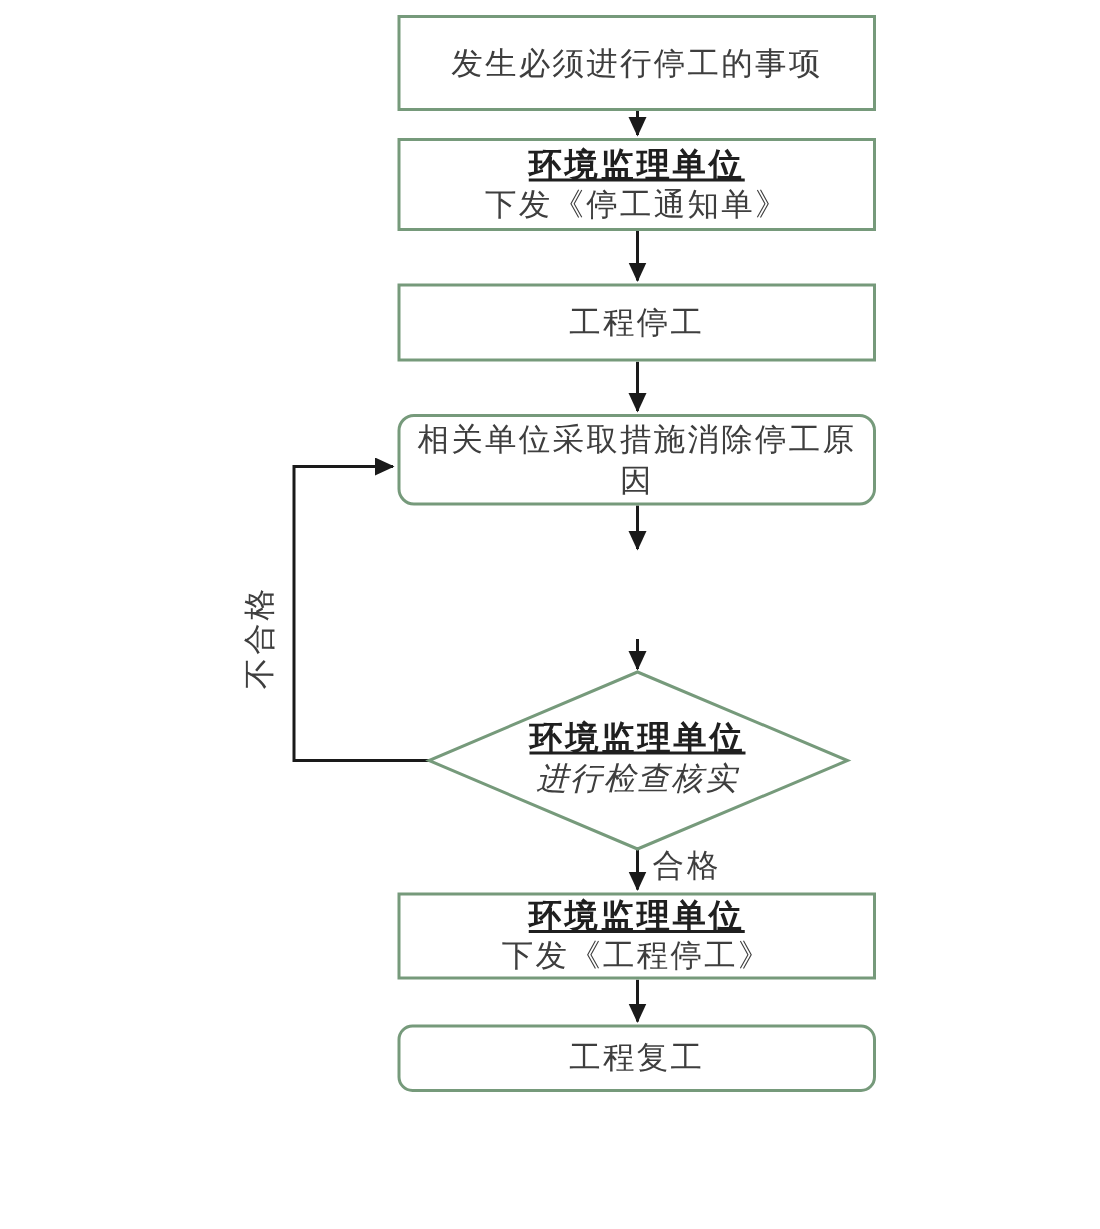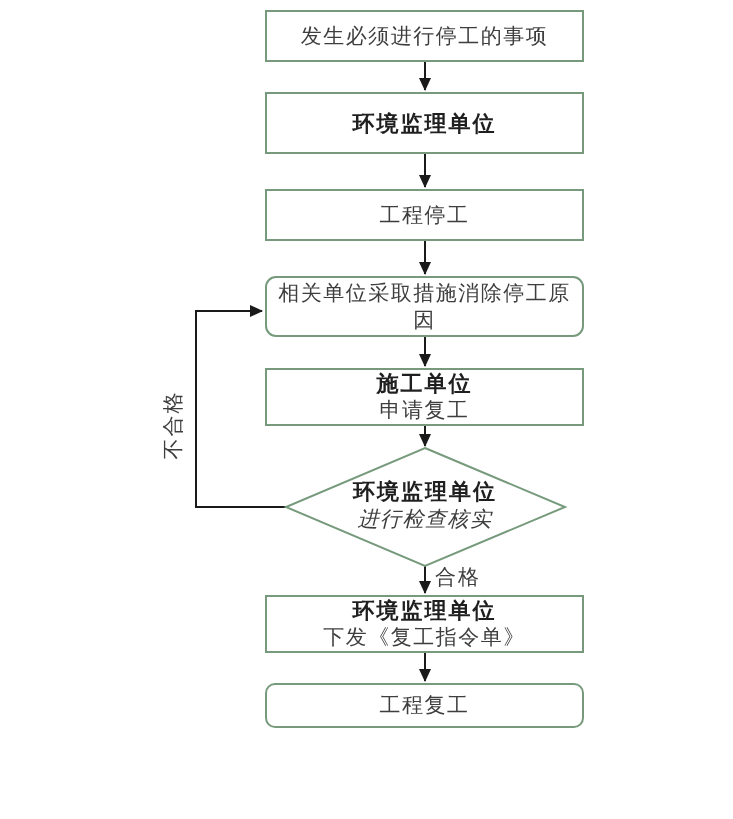--- a/index.html
+++ b/index.html
@@ -44,20 +44,21 @@
     white-space: nowrap;
   }
   .node .title, .diamond-text .title {
     font-family: "Liberation Sans", "DejaVu Sans", sans-serif;
     font-size: 22px;
     line-height: 27px;
     font-weight: bold;
     color: #1f1f1f;
     letter-spacing: 2px;
     white-space: nowrap;
+    text-decoration: underline;
   }
   .diamond-text {
     position: absolute;
     left: 300px;
     top: 478px;
     width: 250px;
     text-align: center;
   }
   .diamond-text .txt {
     font-family: "Liberation Serif", "DejaVu Serif", serif;
@@ -119,50 +120,47 @@
     <line x1="425" y1="337" x2="425" y2="366" stroke="#1a1a1a" stroke-width="2" marker-end="url(#arw)"></line>
     <line x1="425" y1="426" x2="425" y2="446" stroke="#1a1a1a" stroke-width="2" marker-end="url(#arw)"></line>
     <line x1="425" y1="566" x2="425" y2="593" stroke="#1a1a1a" stroke-width="2" marker-end="url(#arw)"></line>
     <line x1="425" y1="653" x2="425" y2="681" stroke="#1a1a1a" stroke-width="2" marker-end="url(#arw)"></line>
 
     <path d="M286,507 L196,507 L196,311 L262,311" fill="none" stroke="#1a1a1a" stroke-width="2" marker-end="url(#arw)"></path>
 
     <polygon points="425,448 565,507 425,566 286,507" fill="#ffffff" stroke="#769a7b" stroke-width="2"></polygon>
   </svg>
 
-  <div class="node" style="top:10px;height:52px;text-align:right;">
+  <div class="node" style="top:10px;height:64px;text-align:right;">
     <div class="txt">发生必须进行停工的事项</div>
   </div>
 
   <div class="node" style="top:92px;height:62px;">
     <div class="title">环境监理单位</div>
+    <div class="txt">下发《停工通知单》</div>
   </div>
 
   <div class="node" style="top:189px;height:52px;">
     <div class="txt">工程停工</div>
   </div>
 
   <div class="node" style="top:276px;height:61px;border-radius:11px;">
     <div class="txt">相关单位采取措施消除停工原</div>
     <div class="txt">因</div>
   </div>
 
-  <div class="node" style="top:368px;height:58px;">
-    <div class="title">施工单位</div>
-    <div class="txt">申请复工</div>
-  </div>
 
   <div class="diamond-text">
     <div class="title">环境监理单位</div>
     <div class="txt">进行检查核实</div>
   </div>
 
   <div class="node" style="top:595px;height:58px;">
     <div class="title">环境监理单位</div>
-    <div class="txt">下发《复工指令单》</div>
+    <div class="txt">下发《工程停工》</div>
   </div>
 
   <div class="node" style="top:683px;height:45px;border-radius:10px;">
     <div class="txt">工程复工</div>
   </div>
 
   <div class="edge-label label-pass">合格</div>
   <div class="edge-label label-fail">不合格</div>
 
 

